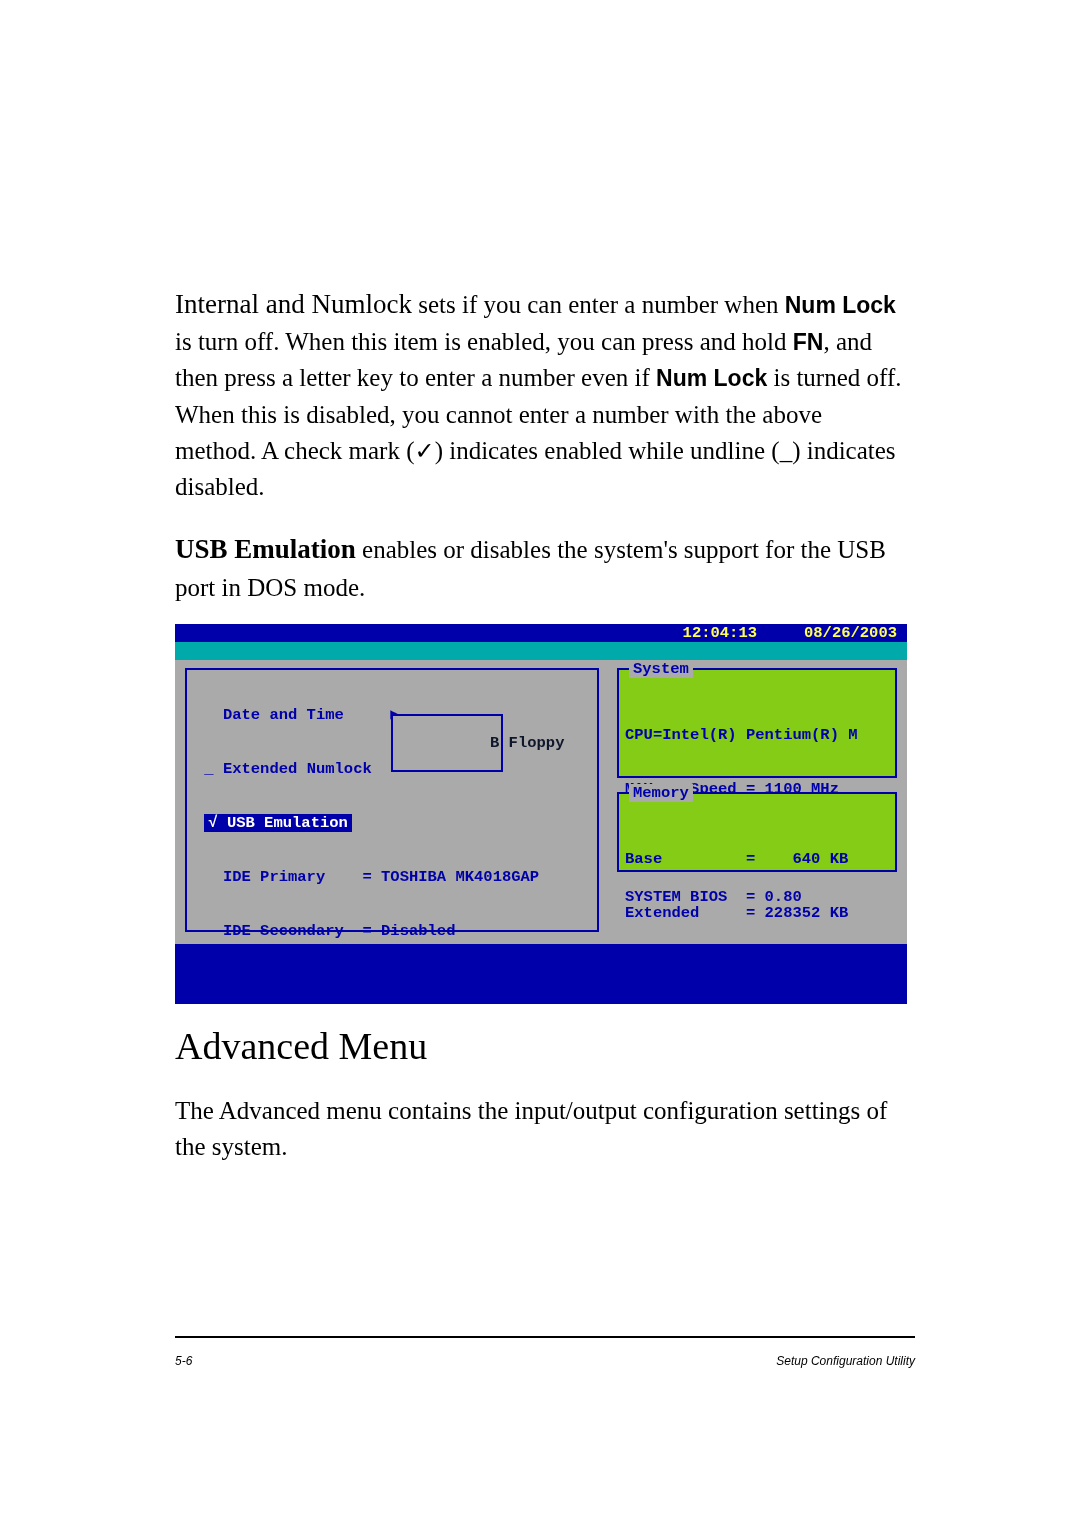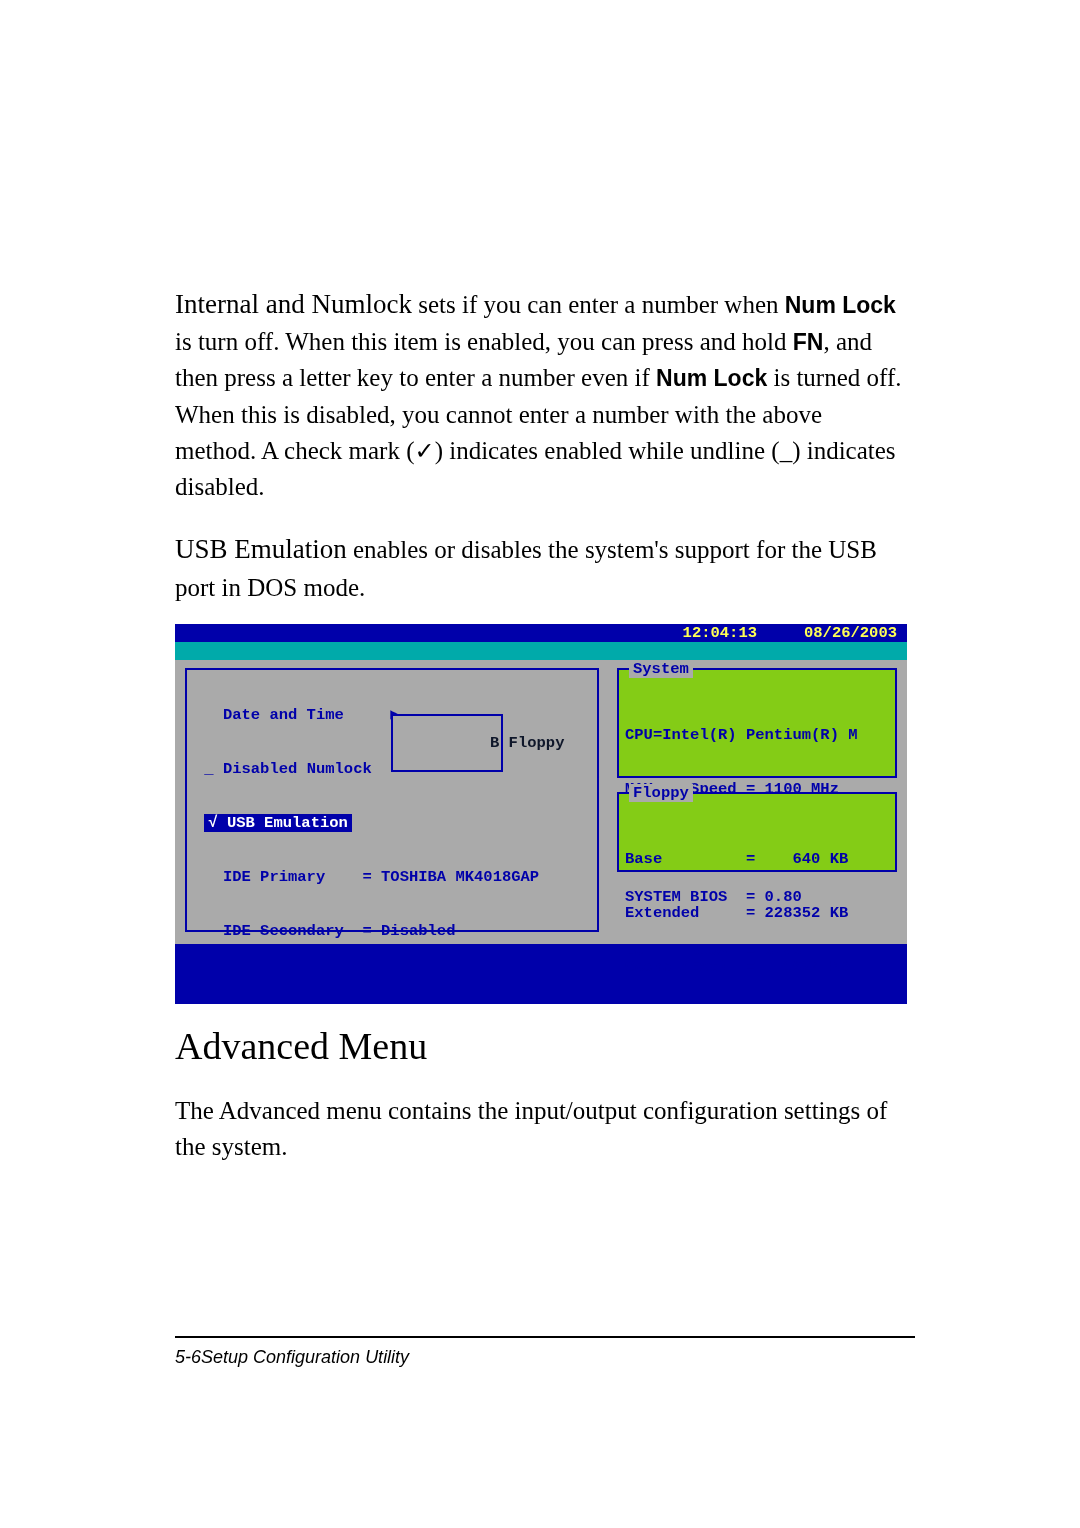--- a/index.html
+++ b/index.html
@@ -23,21 +23,21 @@
     font-size: 25px;
     line-height: 1.45;
     margin-bottom: 18px;
   }
   .body-text .arial-bold {
     font-family: Arial, Helvetica, sans-serif;
     font-weight: 700;
     font-size: 23px;
   }
   .body-text .serif-bold {
-    font-weight: 400;
+    font-weight: 700;
   }
   .check { font-size: 24px; }
   .section-heading {
     font-size: 38px;
     font-family: Liberation Serif, serif;
     font-weight: 400;
     margin: 20px 0 8px 0;
   }
   
   .bios {
@@ -148,24 +148,25 @@
     left: 175px;
     right: 165px;
     bottom: 190px;
     border-top: 2px solid #000;
   }
   .footer {
     position: absolute;
     left: 175px;
     right: 165px;
     bottom: 160px;
-    font-size: 18px;
+    font-size: 12px;
     font-style: italic;
     font-family: Arial, Helvetica, sans-serif;
     display: flex;
+    justify-content: space-between;
   }
   .footer .pnum { font-style: italic; }
 </style>
 </head>
 <body>
 
 <div class="page">
 
   <p class="body-text">
     <span style="font-size:27px;">Internal and Numlock</span><span> sets if you can enter a number when </span><span class="arial-bold">Num Lock</span><span> is turn off. When this item is enabled, you can press and hold </span><span class="arial-bold">FN</span><span>, and then press a letter key to enter a number even if </span><span class="arial-bold">Num Lock</span><span> is turned off. When this is disabled, you cannot enter a number with the above method. A check mark (</span><span class="check">✓</span><span>) indicates enabled while undline (_) indicates disabled.</span>
@@ -182,40 +183,40 @@
       <span class="date">08/26/2003</span>
     </div>
 
     <div class="menubar">
       <span class="sel">Main</span><span>Advanced</span><span>Security</span><span>Boot</span><span>Exit</span>
     </div>
 
     <div class="mainarea">
       <div class="leftbox">
         <span class="row">   <span>Date and Time     ▶</span></span>
-        <span class="row"> <span>_ Disabled Numlock</span></span>
+        <span class="row"> <span>_ Extended Numlock</span></span>
         <span class="row"> <span class="sel">√ USB Emulation</span></span>
         <span class="row">   <span>IDE Primary    = TOSHIBA MK4018GAP</span></span>
         <span class="row">   <span>IDE Secondary  = Disabled</span></span>
         <div class="submenu">
           <span>B Floppy</span>
         </div>
       </div>
 
       <div class="rightbox1">
         <span class="boxlabel">System</span>
         <div>CPU=Intel(R) Pentium(R) M</div>
         <div>MAX    Speed = 1100 MHz</div>
         <div>CPU    Speed = 1100 MHz</div>
         <div>SYSTEM BIOS  = 0.80</div>
         <div>EC     BIOS  = 0.80</div>
       </div>
 
       <div class="rightbox2">
-        <span class="boxlabel">Floppy</span>
+        <span class="boxlabel">Memory</span>
         <div>Base         =    640 KB</div>
         <div>Extended     = 228352 KB</div>
         <div>Cache (Ext)  =   1024 KB</div>
       </div>
     </div>
 
   </div>
 
   <h2 class="section-heading">Advanced Menu</h2>
 

